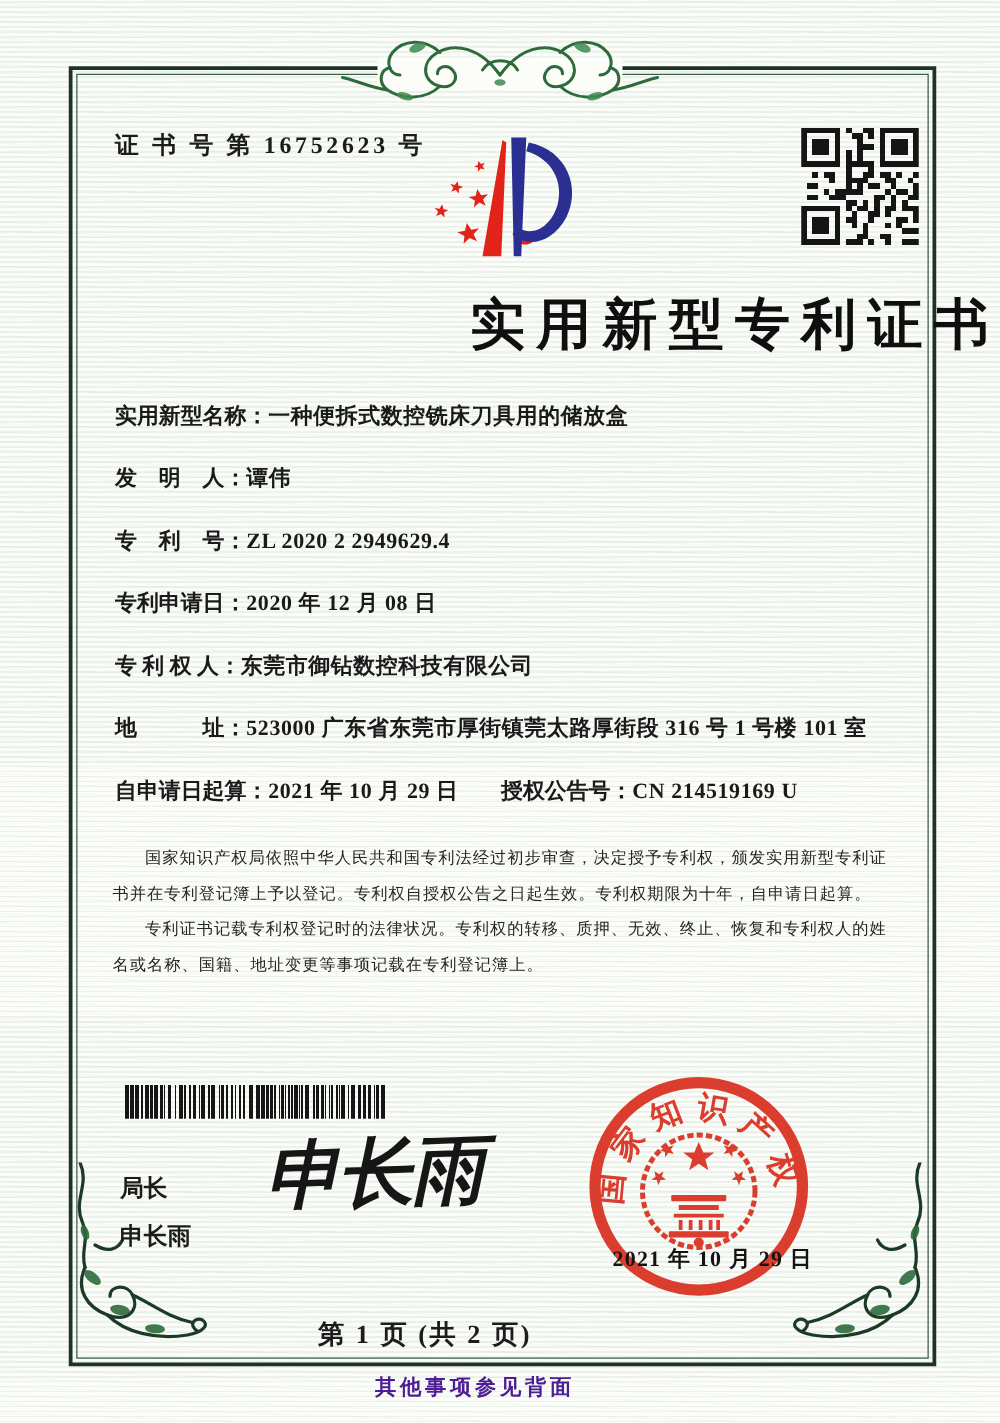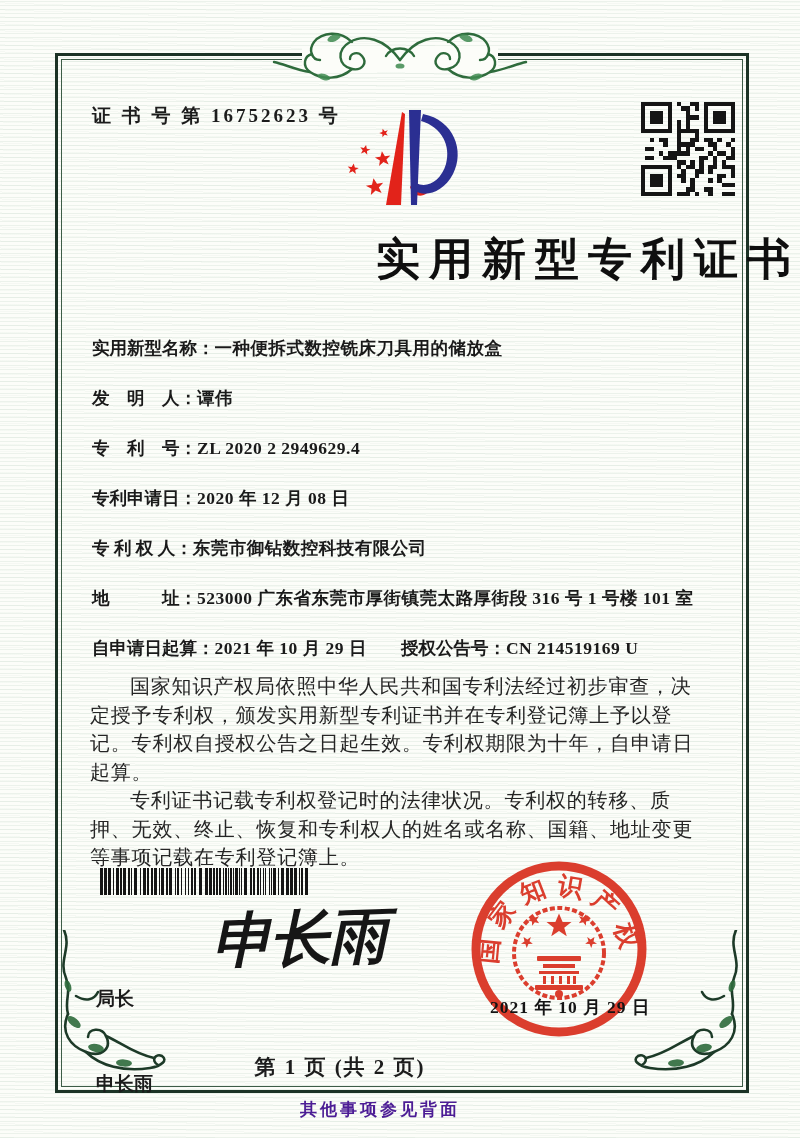--- a/index.html
+++ b/index.html
@@ -33,40 +33,40 @@
     font-size:19px; font-weight:700; letter-spacing:3px; white-space:pre;
   }
   .logo{position:absolute; left:328px; top:88px; z-index:3;}
   .qr{position:absolute; left:641px; top:102px; width:94px; height:94px; z-index:3;}
 
   .title{
     position:absolute; left:0; top:230px; width:800px; z-index:3;
     text-align:right; font-size:44px; font-weight:700; letter-spacing:9px;
     color:#0f0f0f;
   }
-  .fields{position:absolute; left:92px; top:335px; width:618px; z-index:3;}
+  .fields{position:absolute; left:92px; top:319px; width:618px; z-index:3;}
   .field-row{
     display:flex; font-size:17.5px; line-height:27px;
     margin-bottom:23px; font-weight:600; color:#1a1a1a;
   }
   .f-label{flex:0 0 auto; white-space:pre;}
   .f-value{flex:1 1 auto; letter-spacing:.5px;}
   .pair2{display:flex; flex:0 0 auto; margin-left:34px;}
 
   .paragraphs{
     position:absolute; left:90px; top:672px; width:620px; z-index:3;
-    font-size:20px; line-height:28.5px; letter-spacing:.8px;
+    font-size:13px; line-height:28.5px; letter-spacing:.8px;
     font-weight:500; color:#252525;
   }
   .paragraphs p{margin:0; text-indent:2em;}
 
   .barcode{position:absolute; left:100px; top:868px; width:210px; height:27px; z-index:3;}
 
   .director{position:absolute; left:96px; top:933px; z-index:3; font-size:19px; font-weight:600;}
-  .director div{line-height:38px;margin-top:47px;}
+  .director div{line-height:38px;}
 
   .signature{
     position:absolute; left:212px; top:898px; width:230px; z-index:4;
     font-size:60px; font-weight:700; font-style:italic;
     letter-spacing:-2px; transform:rotate(-2deg);
     color:#161616; white-space:nowrap;
   }
 
   .seal{position:absolute; left:468px; top:858px; z-index:3;}
   .seal-date{

